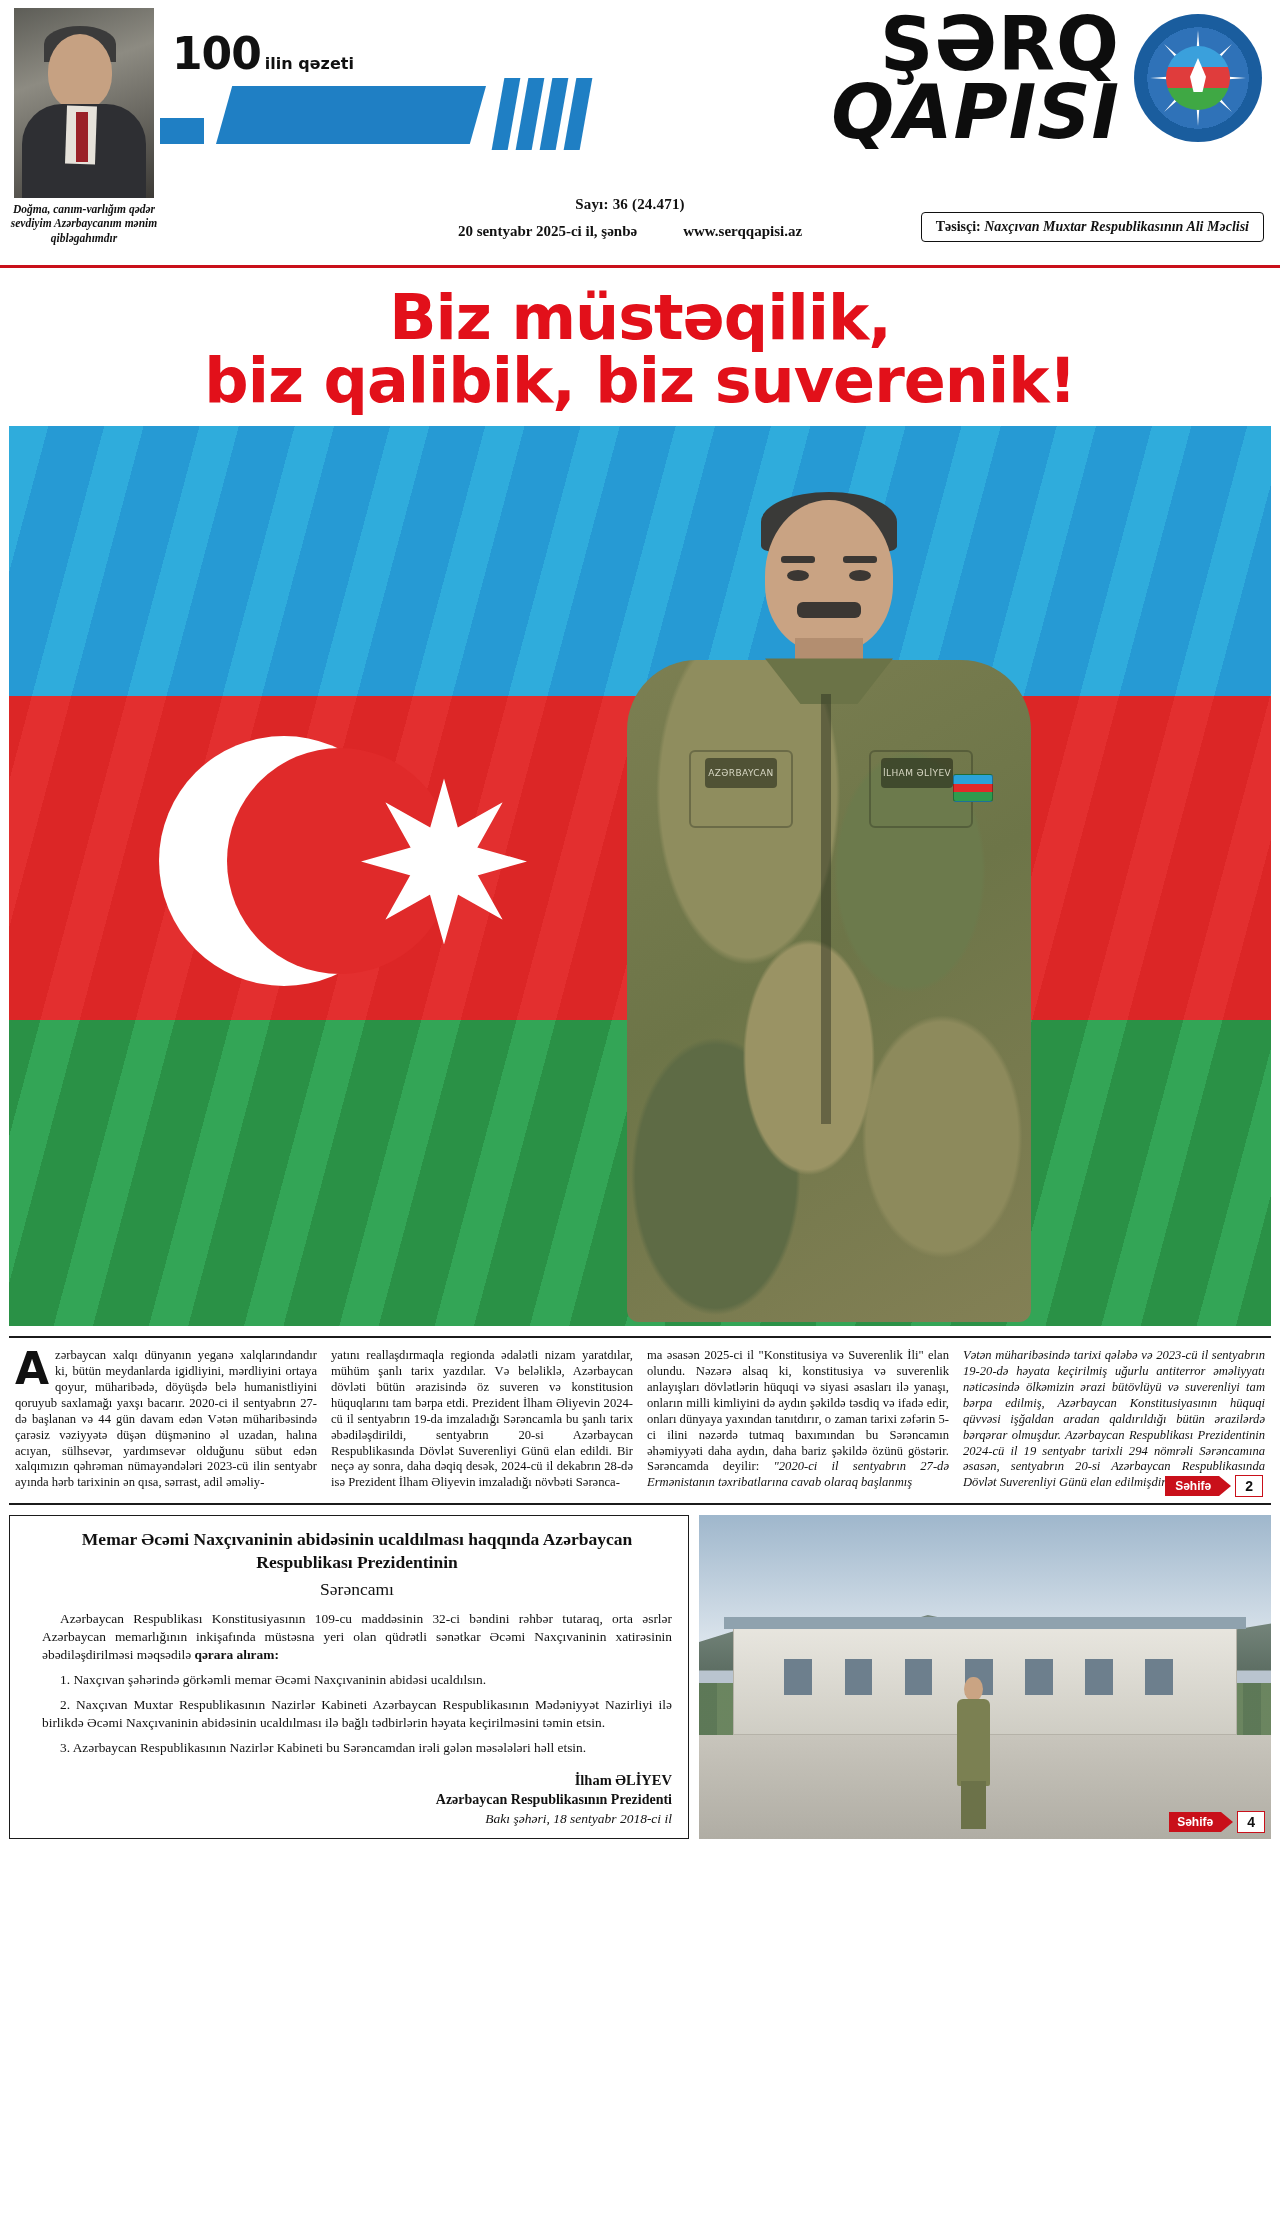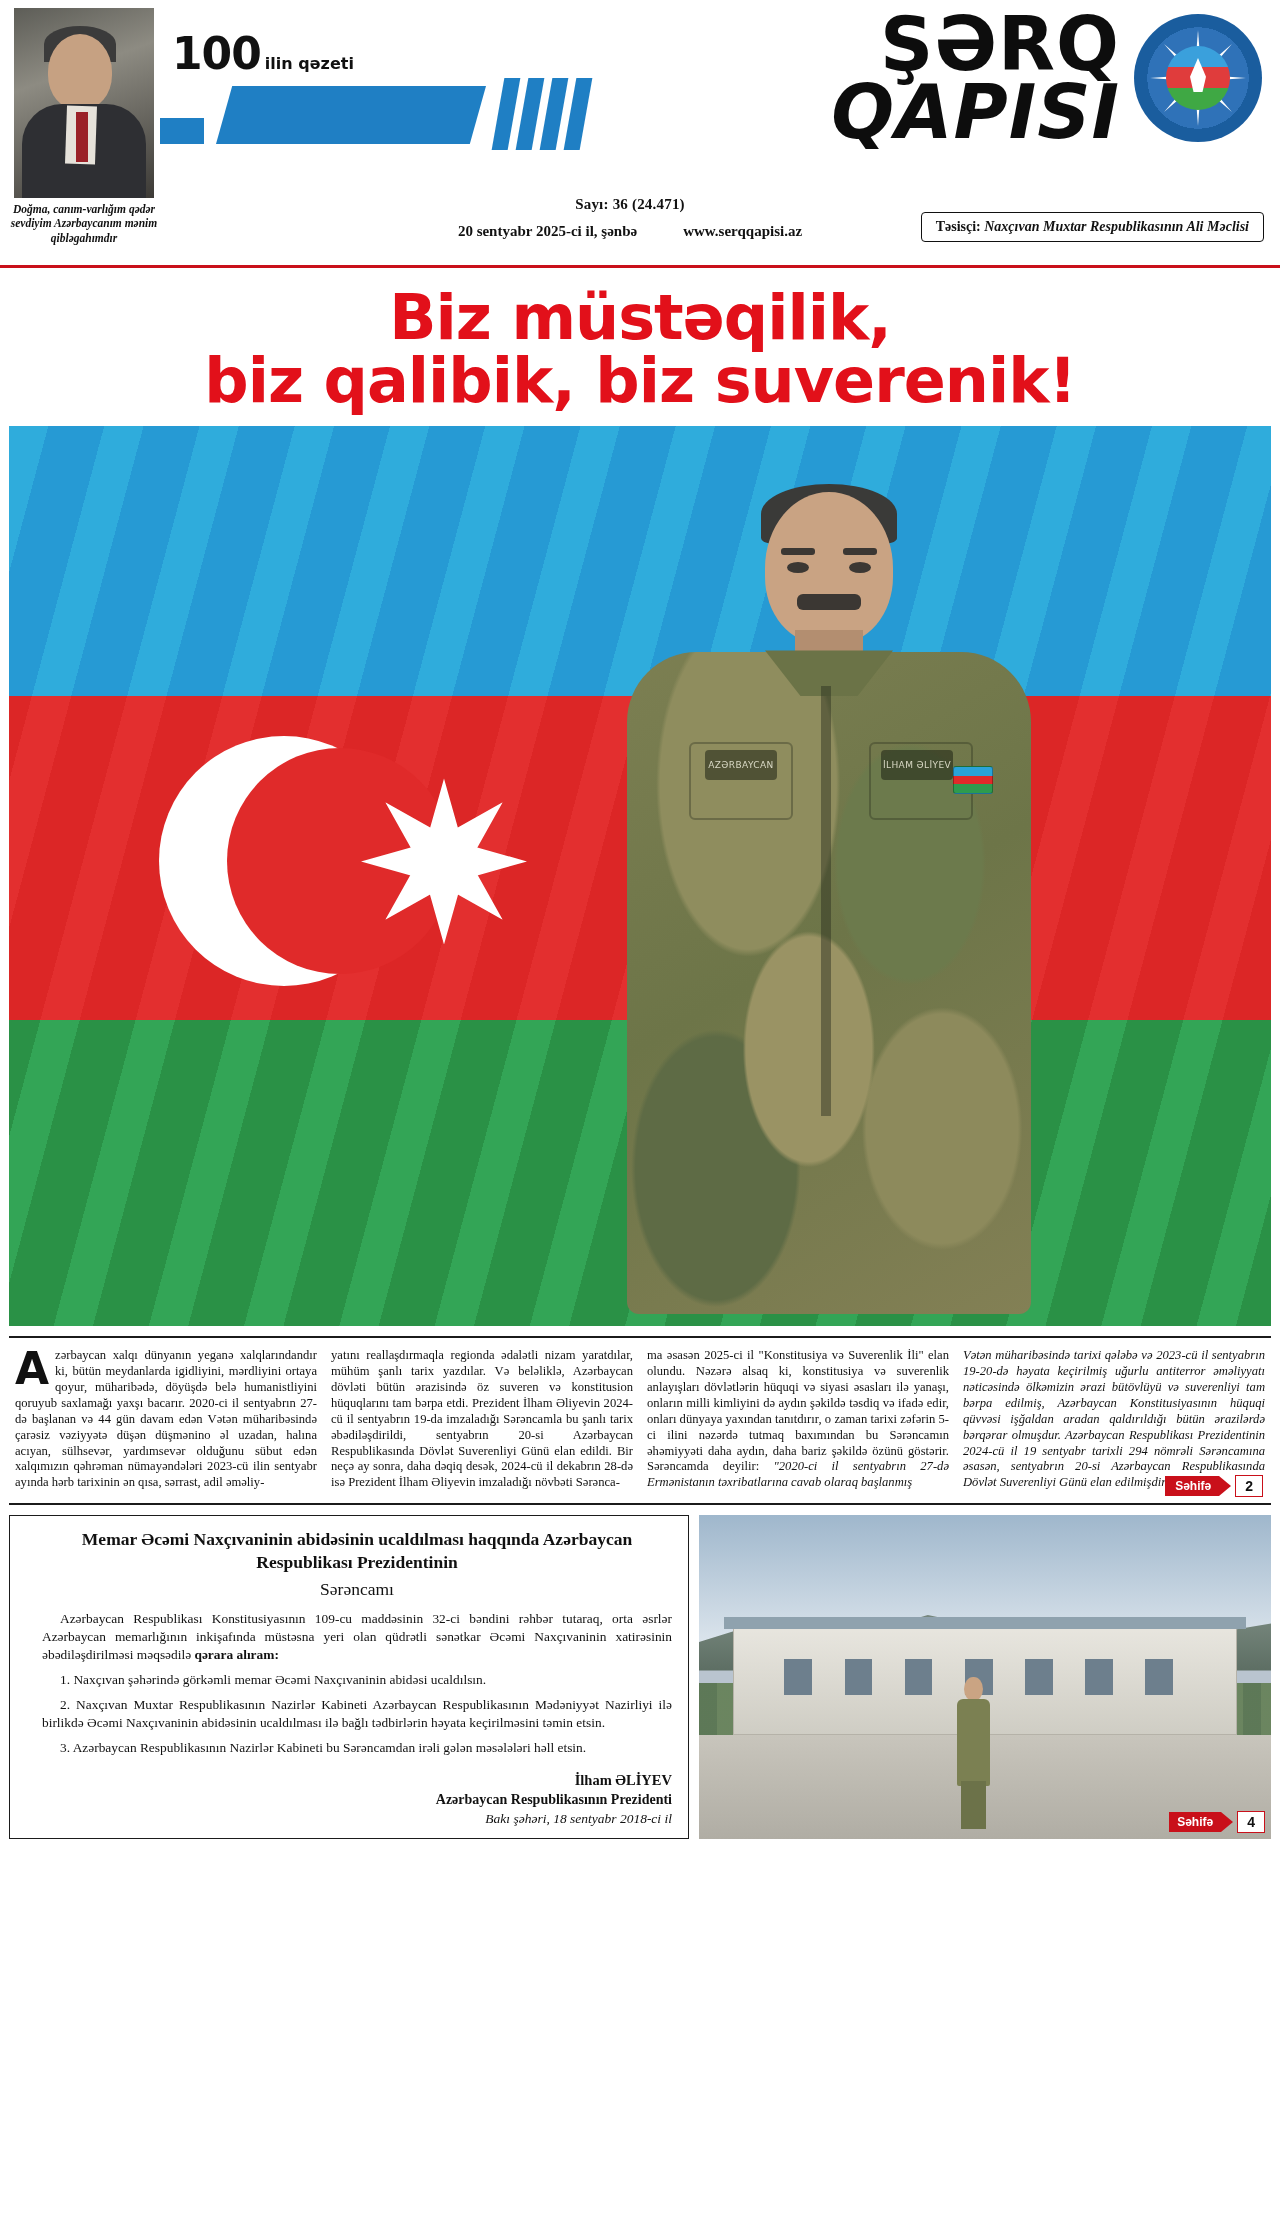--- a/index.html
+++ b/index.html
@@ -266,21 +266,21 @@
   .hero .star8 span {
     position: absolute; left: 0; top: 0;
     width: 166px; height: 166px;
     background: #fff;
     clip-path: polygon(50% 0%, 61% 39%, 100% 50%, 61% 61%, 50% 100%, 39% 61%, 0% 50%, 39% 39%);
   }
   .hero .star8 span:nth-child(2) { transform: rotate(45deg); }
 
   .figure {
     position: absolute;
-    left: 560px; top: 48px;
+    left: 560px; top: 56px;
     width: 540px; height: 840px;
   }
   .figure .head {
     position: absolute;
     left: 196px; top: 18px;
     width: 128px; height: 152px;
     border-radius: 50% 50% 44% 44%;
     background: #c9a383;
   }
   .figure .hair {

